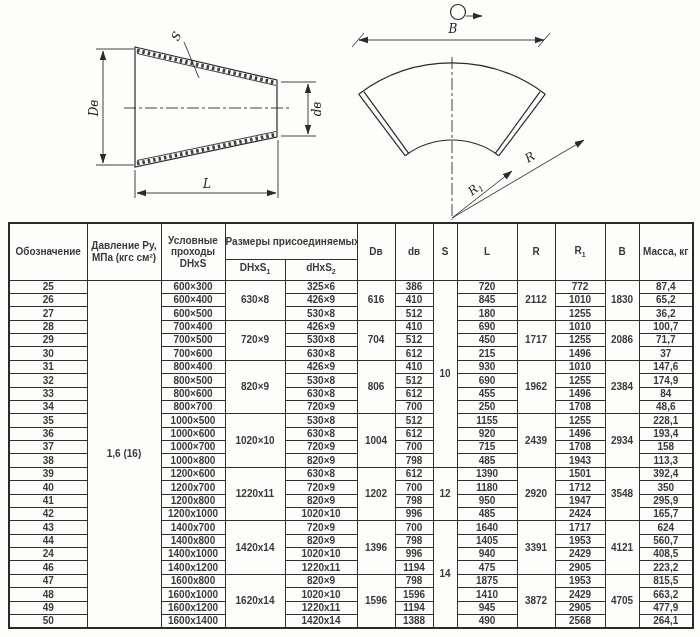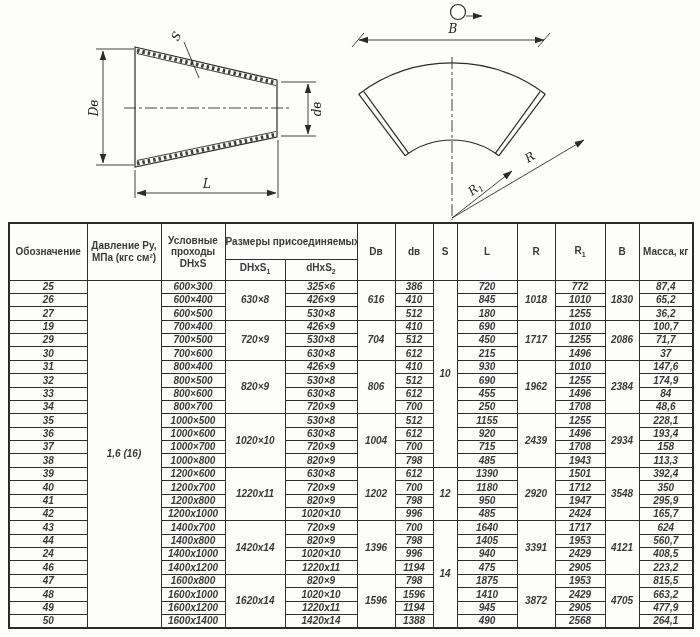--- a/index.html
+++ b/index.html
@@ -18,21 +18,21 @@
     border-collapse:collapse;table-layout:fixed;
     border:2px solid #2a2a2a;
     font-weight:bold;color:#3a3a3a;
   }
   #dim-table th,#dim-table td{
     border:1px solid #2f2f2f;padding:0;text-align:center;vertical-align:middle;
     font-size:10px;line-height:1.15;font-weight:bold;overflow:hidden;white-space:nowrap;
   }
   #dim-table thead tr.h1{height:36px;}
   #dim-table thead tr.h2{height:21px;}
-  #dim-table tbody tr{height:13.38px;font-style:italic;}
+  #dim-table tbody tr{height:13.38px;}
   sub{font-size:7px;}
 </style>
 </head>
 <body>
 
 <svg id="figures" width="700" height="220" viewBox="0 0 700 220">
   <defs>
     <marker id="ar" viewBox="0 0 10 10" refX="9.5" refY="5" markerWidth="11" markerHeight="11" orient="auto-start-reverse">
       <path d="M0,1.6 L10,5 L0,8.4 z" fill="#2b2b2b"></path>
     </marker>
@@ -144,21 +144,21 @@
       <tr>
         <td>25</td>
         <td rowspan="26">1,6 (16)</td>
         <td>600×300</td>
         <td rowspan="3">630×8</td>
         <td>325×6</td>
         <td rowspan="3">616</td>
         <td>386</td>
         <td rowspan="14">10</td>
         <td>720</td>
-        <td rowspan="3">1018</td>
+        <td rowspan="3">2112</td>
         <td>772</td>
         <td rowspan="3">1830</td>
         <td>87,4</td>
       </tr>
       <tr>
         <td>26</td>
         <td>600×400</td>
         <td>426×9</td>
         <td>410</td>
         <td>845</td>
@@ -168,21 +168,21 @@
       <tr>
         <td>27</td>
         <td>600×500</td>
         <td>530×8</td>
         <td>512</td>
         <td>180</td>
         <td>1255</td>
         <td>36,2</td>
       </tr>
       <tr>
-        <td>19</td>
+        <td>28</td>
         <td>700×400</td>
         <td rowspan="3">720×9</td>
         <td>426×9</td>
         <td rowspan="3">704</td>
         <td>410</td>
         <td>690</td>
         <td rowspan="3">1717</td>
         <td>1010</td>
         <td rowspan="3">2086</td>
         <td>100,7</td>

